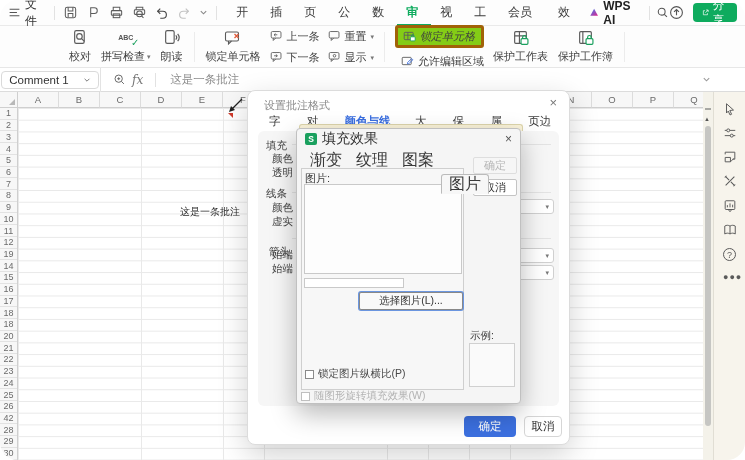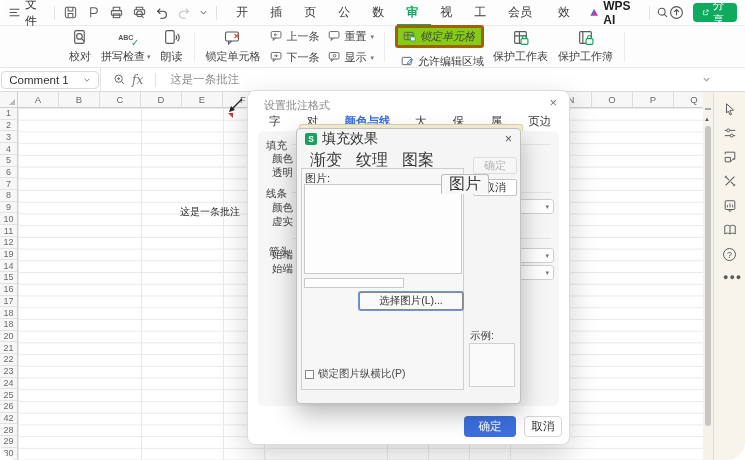--- a/index.html
+++ b/index.html
@@ -568,17 +568,21 @@
     <span class="di-piclabel">图片:</span>
     <div class="di-preview"></div>
     <div class="di-input"></div>
     <div class="di-selbtn">选择图片(L)...</div>
     <span class="di-samplelabel">示例:</span>
     <div class="di-samplebox"></div>
     <div class="cbrow" style="left:8px;top:238px;">
       <span class="cbox"></span>
       <span>锁定图片纵横比(P)</span>
     </div>
+    <div class="cbrow dim" style="left:4px;top:260px;">
+      <span class="cbox"></span>
+      <span>随图形旋转填充效果(W)</span>
+    </div>
     <div class="di-ok">确定</div>
     <div class="di-cancel">取消</div>
   </div>
 
 </div>
 
 </body></html>

